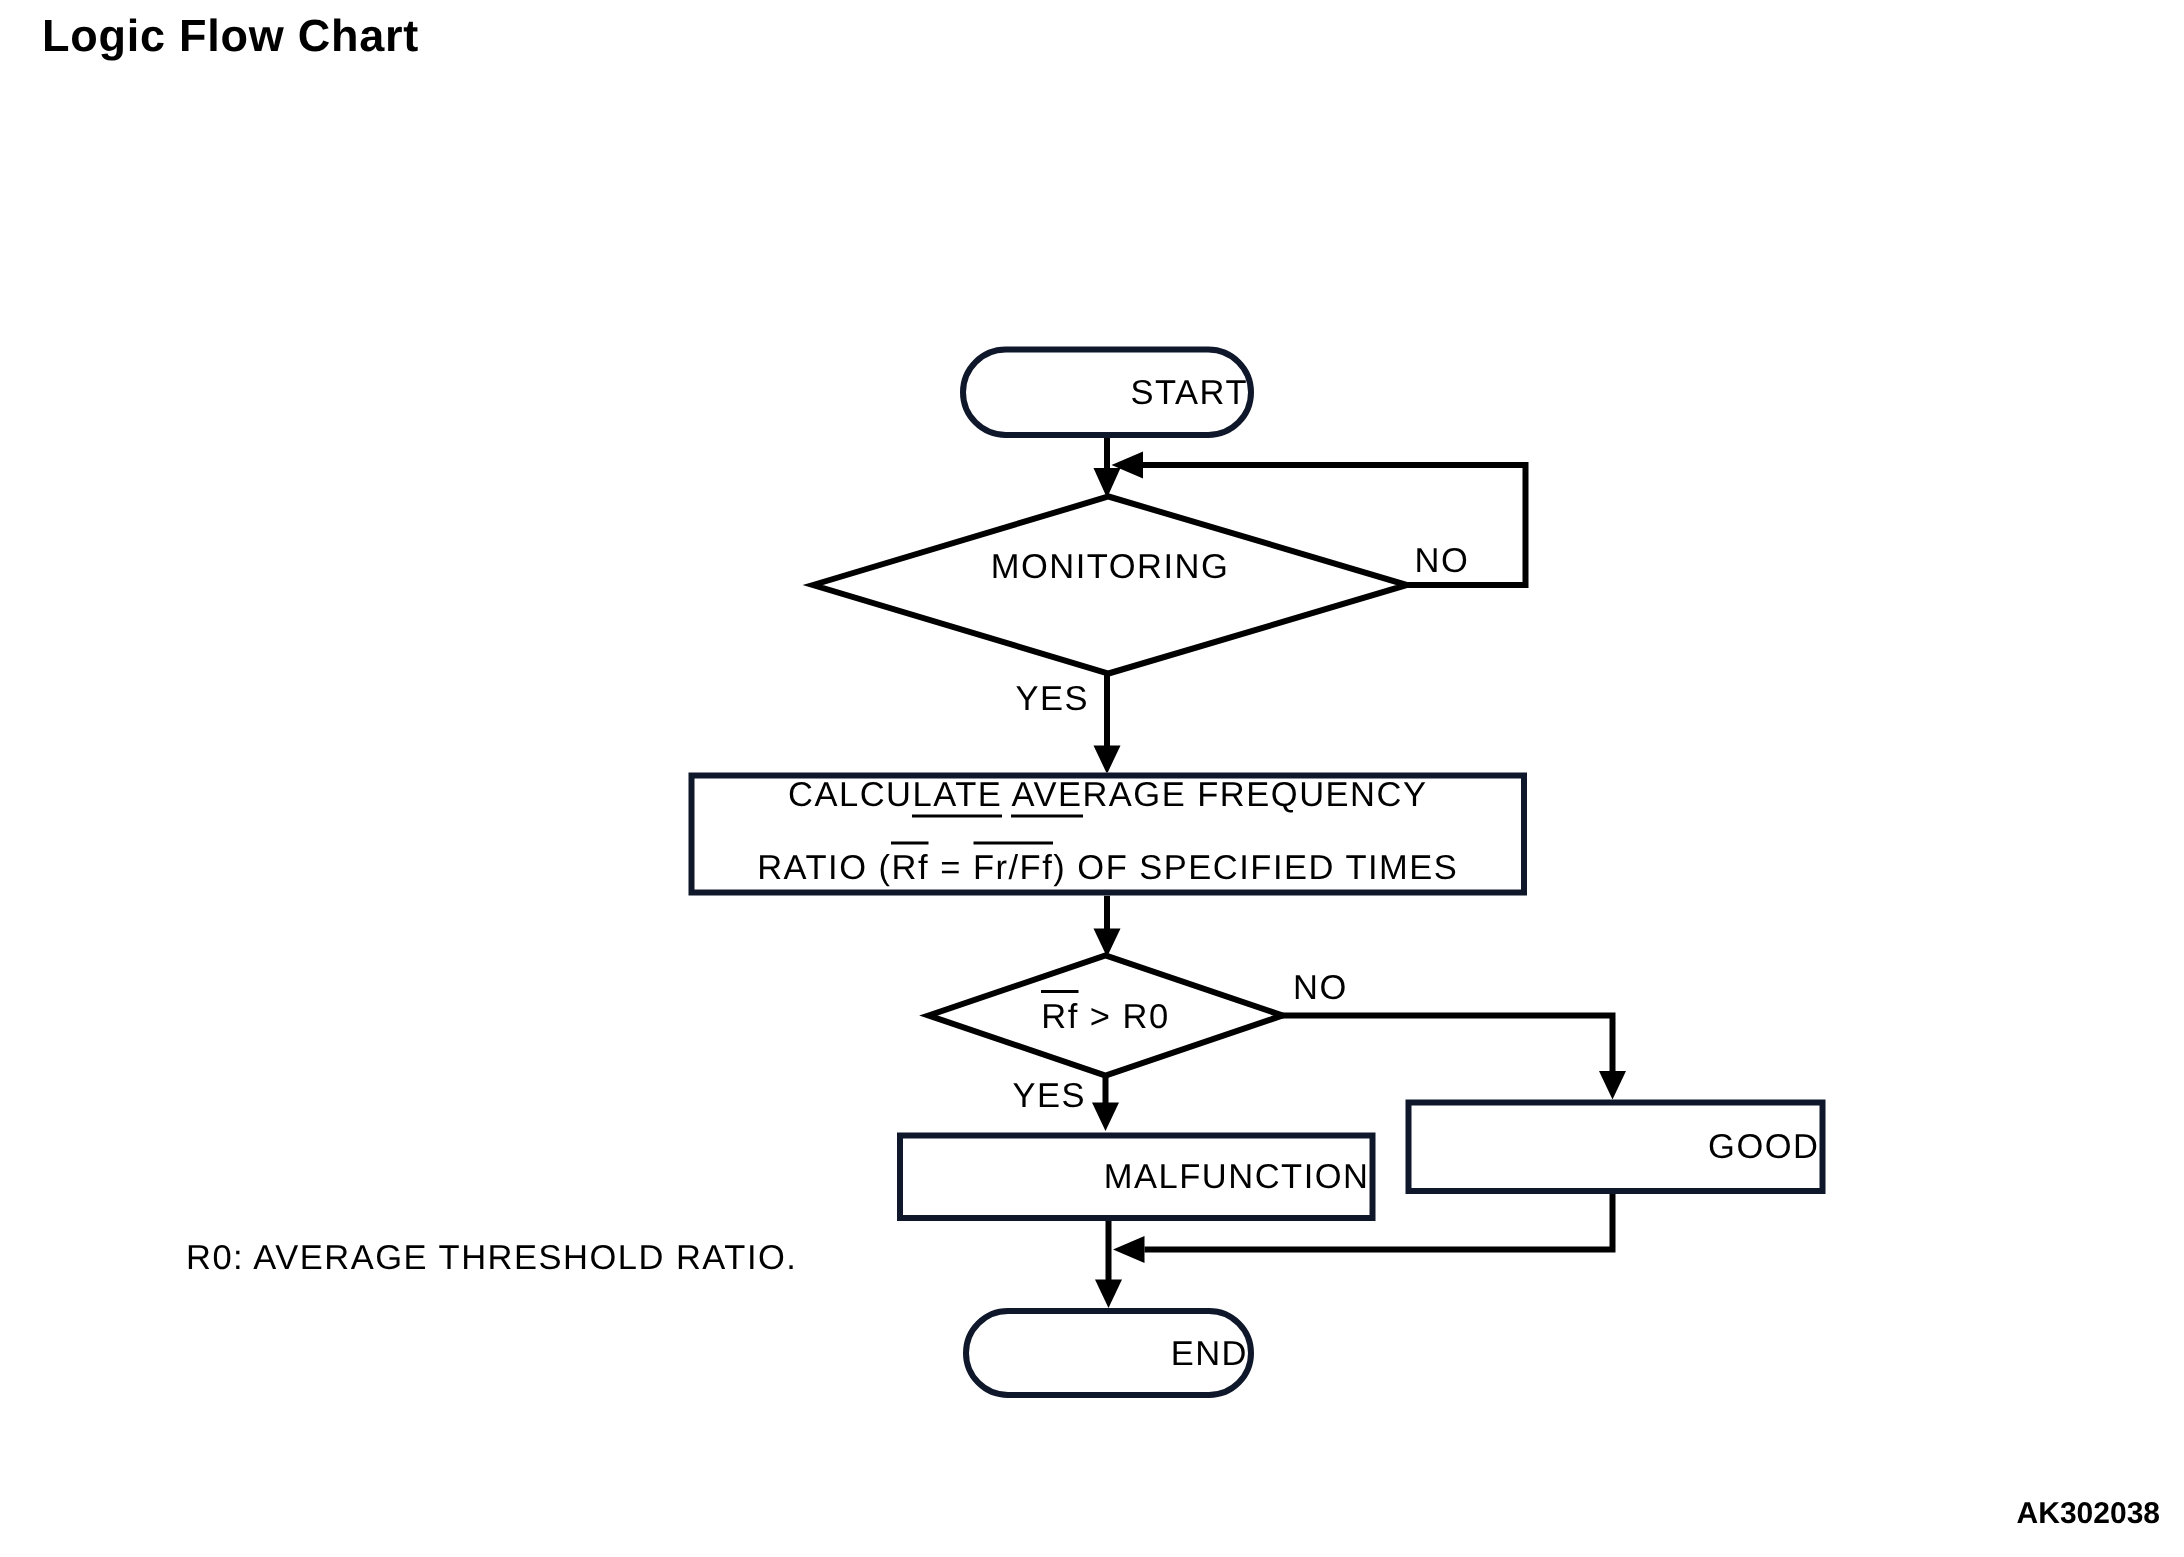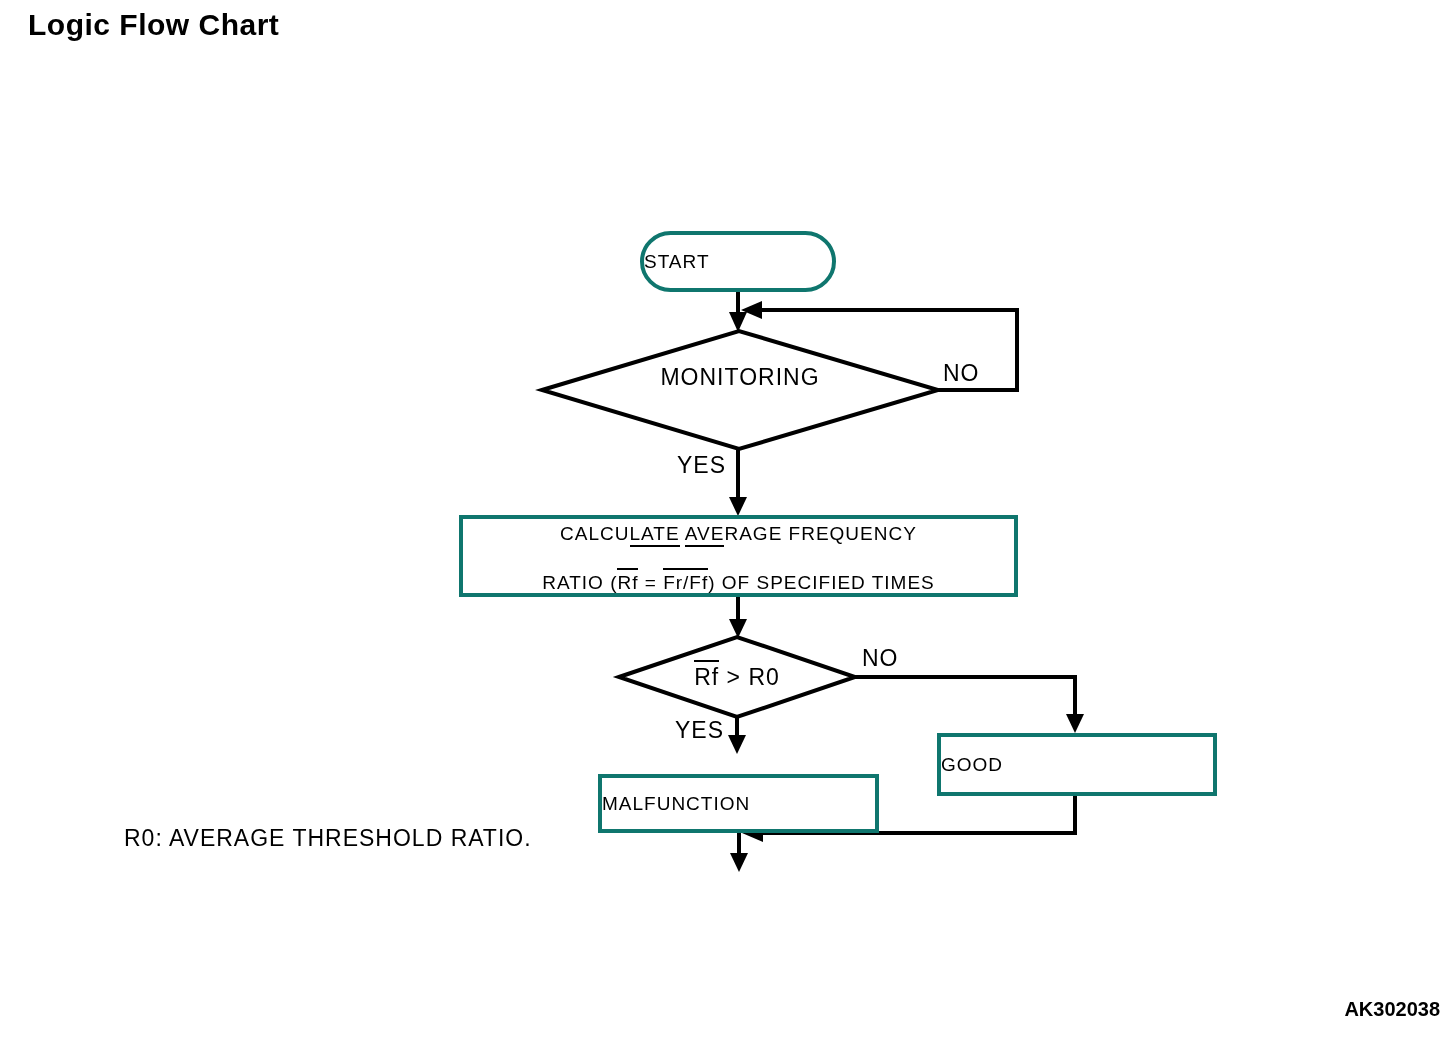--- a/index.html
+++ b/index.html
@@ -29,32 +29,32 @@
     position: absolute;
     left: 0;
     top: 0;
     width: 1456px;
     height: 1038px;
   }
   .node {
     position: absolute;
     box-sizing: border-box;
     background: #ffffff;
-    border: 4px solid #0f766e;
+    border: 4px solid #0f172a;
     display: flex;
     align-items: center;
-    justify-content: flex-start;
-    font-size: 19px;
+    justify-content: flex-end;
+    font-size: 23px;
     letter-spacing: 1px;
     text-align: center;
   }
   .stadium { border-radius: 31px; }
   .node-start { left: 640px; top: 231px; width: 196px; height: 61px; }
   .node-calc  { left: 459px; top: 515px; width: 559px; height: 82px; flex-direction: column; line-height: 29px; gap: 20px; }
-  .node-malfunction { left: 598px; top: 774px; width: 281px; height: 59px; }
+  .node-malfunction { left: 598px; top: 755px; width: 319px; height: 59px; }
   .node-good  { left: 937px; top: 733px; width: 280px; height: 63px; }
   .node-end   { left: 642px; top: 872px; width: 194px; height: 60px; }
   .diamond-text {
     position: absolute;
     text-align: center;
     font-size: 23px;
     letter-spacing: 1px;
     line-height: 26px;
   }
   .d1-text { left: 542px; top: 364px; width: 396px; }
@@ -142,17 +142,20 @@
   <div class="flow-label lbl-yes2">YES</div>
 
   <div class="node node-malfunction">
     <span>MALFUNCTION</span>
   </div>
 
   <div class="node node-good">
     <span>GOOD</span>
   </div>
 
+  <div class="node stadium node-end">
+    <span>END</span>
+  </div>
 
   <div class="note">R0: AVERAGE THRESHOLD RATIO.</div>
   <div class="figure-code">AK302038</div>
 
 </div>
 
 </body></html>

